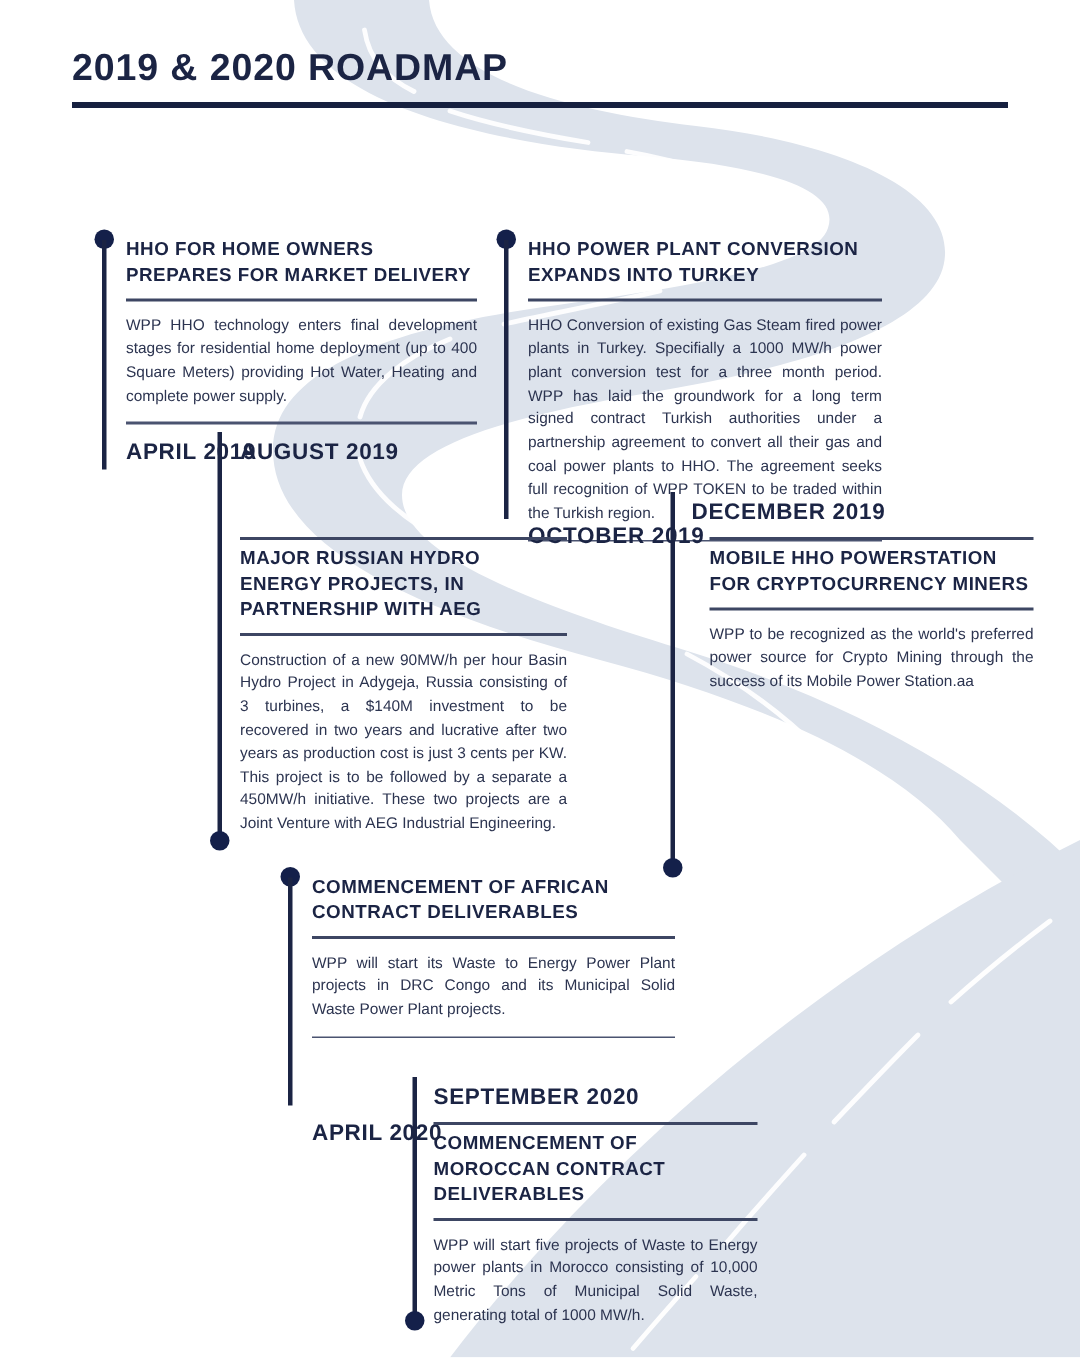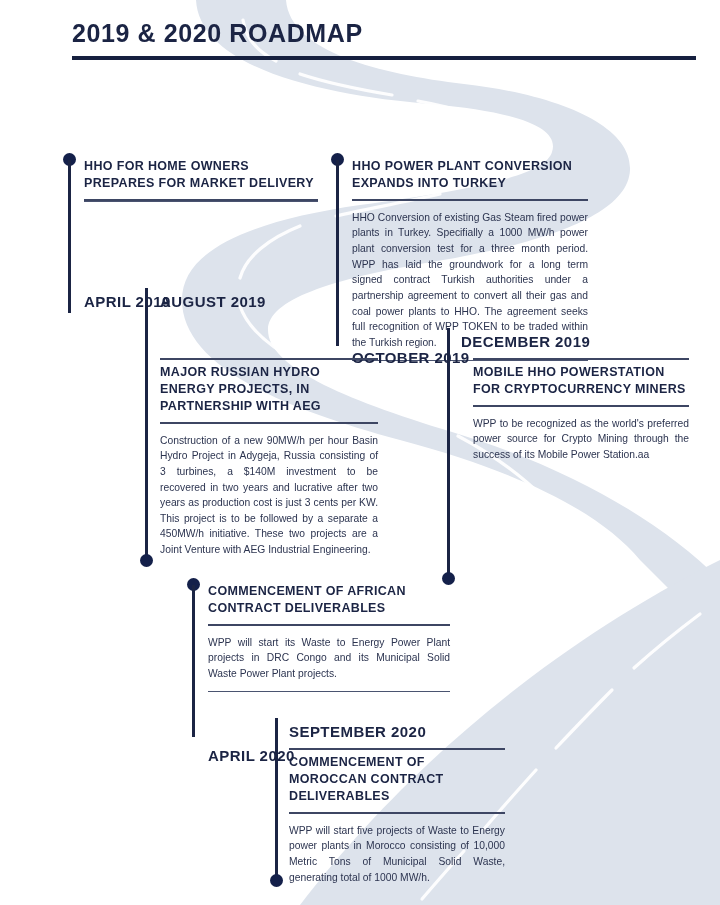--- a/index.html
+++ b/index.html
@@ -27,24 +27,23 @@
     left: 0; top: 0;
     width: 720px; height: 905px;
     z-index: 0;
     pointer-events: none;
   }
 
   
   #header {
     position: absolute;
     left: 48px;
-    top: 20px;
+    top: 32px;
     width: 624px;
     z-index: 5;
-    margin-left: 24px;
   }
   #page-title {
     font-size: 25px;
     font-weight: bold;
     letter-spacing: 0.6px;
     color: #1b2444;
     line-height: 1.1;
     white-space: nowrap;
   }
   #title-rule {
@@ -179,20 +178,21 @@
 
   <div id="timeline">
 
     <div class="milestone">
       <div class="spine-dot top" style="left:63px; top:153px;"></div>
       <div class="spine" style="left:68px; top:160px; height:153px;"></div>
 
       <div class="card" style="left:84px; top:154px; width:234px;">
         <div class="card-title">HHO FOR HOME OWNERS PREPARES FOR MARKET DELIVERY</div>
         <div class="card-rule"></div>
+        <div class="card-body">WPP HHO technology enters final development stages for residential home deployment (up to 400 Square Meters) providing Hot Water, Heating and complete power supply.</div>
         <div class="card-rule thin"></div>
       </div>
 
       <div class="date-label" style="left:84px; top:293px;">APRIL 2019</div>
     </div>
 
     <div class="milestone">
       <div class="spine-dot top" style="left:331px; top:153px;"></div>
       <div class="spine" style="left:336px; top:160px; height:186px;"></div>
 

